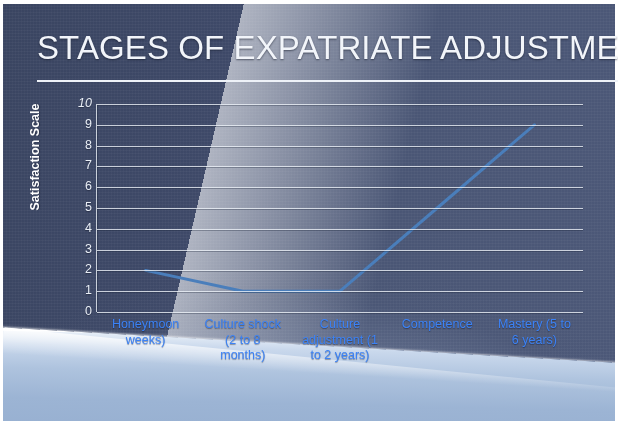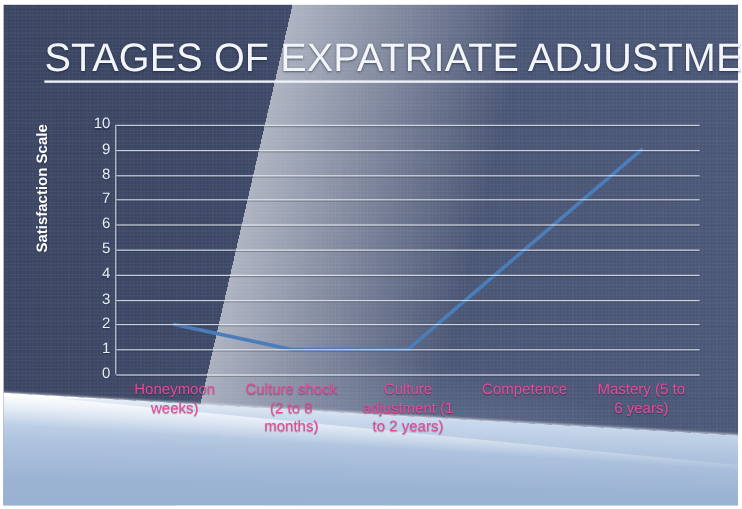--- a/index.html
+++ b/index.html
@@ -85,21 +85,21 @@
     top: 28px;
     font-size: 33px;
     line-height: 40px;
     letter-spacing: 0.1px;
     color: #f2f5fa;
     white-space: nowrap;
     text-shadow: 0 1px 2px rgba(12,18,34,0.55);
   }
   #title .ul {
     border-bottom: 2px solid #eef2f8;
-    padding-bottom: 1px;
+    padding-bottom: 14px;
   }
 
   
   #chart {
     position: absolute;
     left: 0px;
     top: 0px;
     width: 618px;
     height: 424px;
   }
@@ -172,21 +172,21 @@
     left: 97px;
     top: 317px;
     width: 486px;
     display: flex;
   }
   .x-label {
     flex: 1 1 0;
     text-align: center;
     font-size: 12.5px;
     line-height: 15.5px;
-    color: #ec4899;
+    color: #3b82f6;
     text-shadow: 0 1px 1px rgba(10,16,30,0.4);
     padding: 0 1px;
     box-sizing: border-box;
   }
 </style>
 </head>
 <body>
 
 <div id="slide">
 
@@ -196,21 +196,21 @@
     <div id="deco-band-shade"></div>
   </div>
 
   <div id="title"><span class="ul">STAGES OF EXPATRIATE ADJUSTME</span></div>
 
   <div id="chart">
 
     <div id="y-axis-title">Satisfaction Scale</div>
 
     <div id="y-ticks">
-        <div class="y-tick" style="top: 96px;">10</div>
+        <div class="y-tick" style="top: 96px; font-style: italic;">10</div>
         <div class="y-tick" style="top: 116.8px;">9</div>
         <div class="y-tick" style="top: 137.6px;">8</div>
         <div class="y-tick" style="top: 158.4px;">7</div>
         <div class="y-tick" style="top: 179.2px;">6</div>
         <div class="y-tick" style="top: 200px;">5</div>
         <div class="y-tick" style="top: 220.8px;">4</div>
         <div class="y-tick" style="top: 241.6px;">3</div>
         <div class="y-tick" style="top: 262.4px;">2</div>
         <div class="y-tick" style="top: 283.2px;">1</div>
         <div class="y-tick" style="top: 304px;">0</div>

